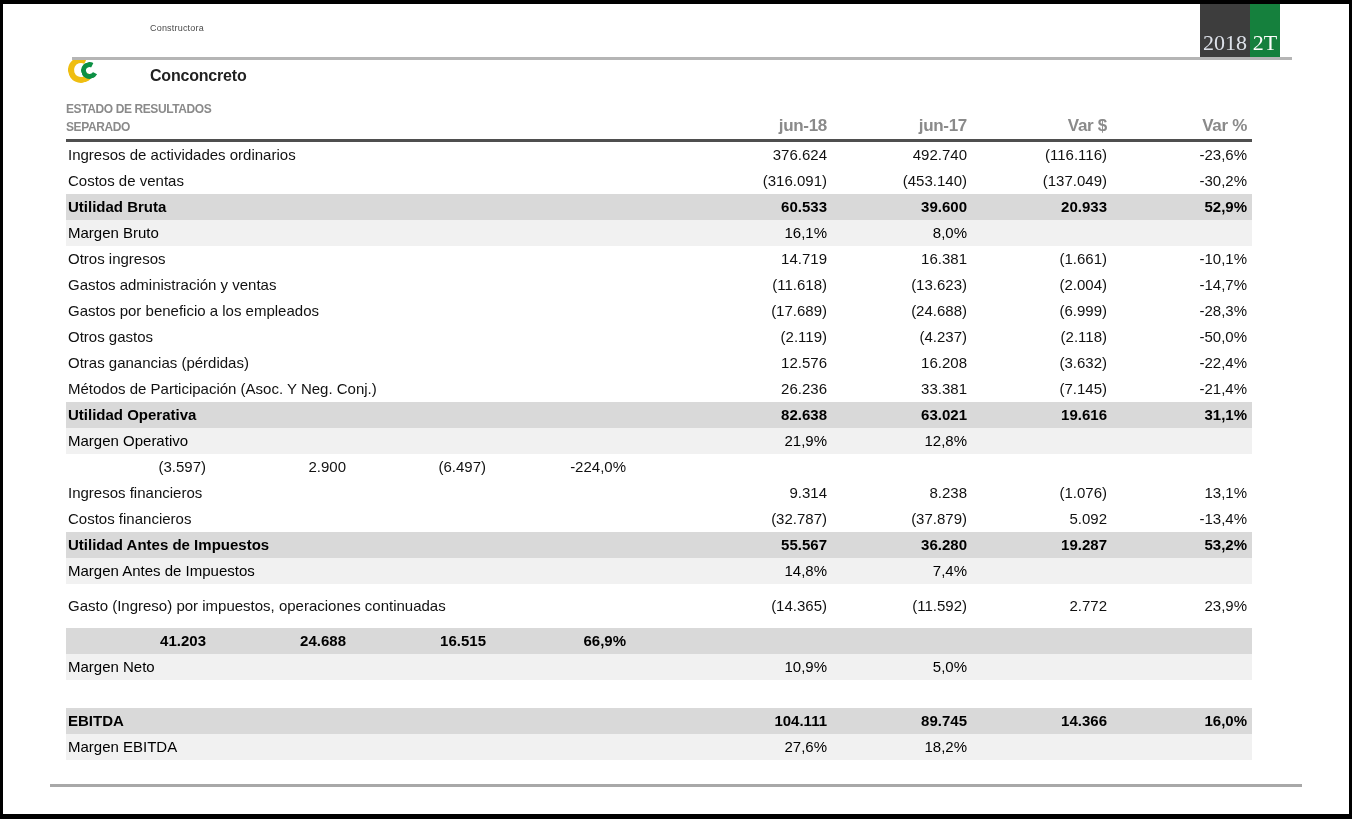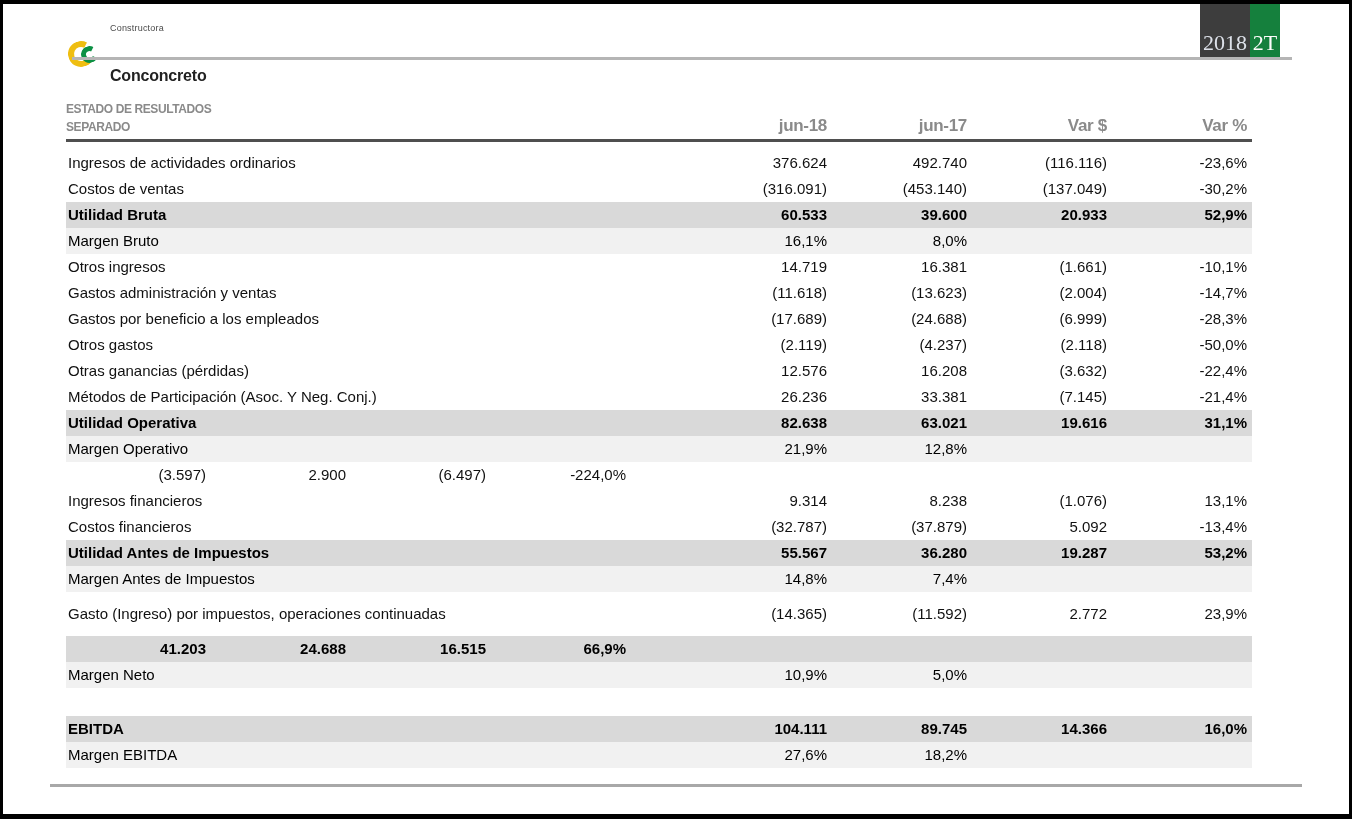--- a/index.html
+++ b/index.html
@@ -3,21 +3,21 @@
 <meta charset="utf-8">
 <style>
   html,body { margin:0; padding:0; background:#ffffff; }
   .page {
     position:relative; width:1352px; height:819px; box-sizing:border-box;
     border:solid #000; border-width:4px 3px 5px 3px; background:#fff;
     font-family:"Liberation Sans", sans-serif; overflow:hidden;
   }
 
   
-  .logo { position:absolute; left:65px; top:20px; display:flex; align-items:center; }
+  .logo { position:absolute; left:65px; top:20px; display:flex; align-items:flex-end;gap:40px; }
   .logo-mark { position:relative; width:36px; height:27px; margin-right:6px; }
   .logo-c-outer {
     position:absolute; left:0; top:0; width:26px; height:26px; box-sizing:border-box;
     border-radius:50%; border:6px solid #efbe11; border-right-color:transparent;
     transform:rotate(-18deg);
   }
   .logo-c-inner {
     position:absolute; left:13px; top:5px; width:17px; height:17px; box-sizing:border-box;
     border-radius:50%; border:5px solid #0c9044; border-right-color:transparent;
     transform:rotate(-18deg);
@@ -40,21 +40,21 @@
 
   
   .content { position:absolute; left:63px; top:96px; width:1186px; }
   .table-head {
     display:flex; align-items:flex-end; border-bottom:3px solid #4f4f4f;
     padding-bottom:3px; padding-right:5px;
   }
   .table-title { flex:1; color:#8a8a8a; font-weight:bold; font-size:12px; line-height:18px; letter-spacing:-0.4px; }
   .hcell { width:140px; text-align:right; color:#8a8a8a; font-weight:bold; font-size:17px; letter-spacing:-0.3px; }
 
-  .table-body { margin-top:8px; }
+  .table-body { margin-top:0; }
   .row { display:flex; height:26px; line-height:26px; padding-right:5px; font-size:15px; color:#111; }
   .row .label { flex:1; padding-left:2px; white-space:nowrap; }
   .row .cell { width:140px; text-align:right; }
   .row.subtotal { background:#d9d9d9; font-weight:bold; color:#000; }
   .row.margin   { background:#f1f1f1; font-weight:normal; color:#000000; }
 
   .footer-rule { position:absolute; left:47px; top:780px; width:1252px; height:3px; background:#a8a8a8; }
 </style>
 </head>
 <body>

